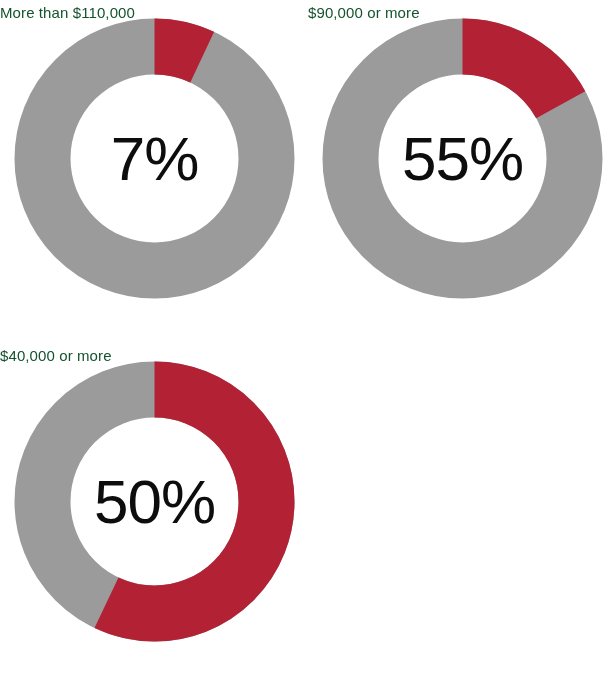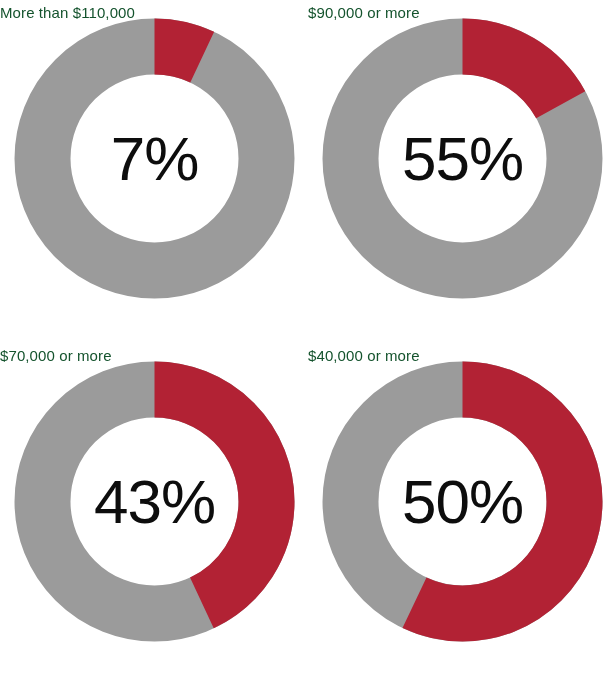--- a/index.html
+++ b/index.html
@@ -87,30 +87,20 @@
     <div class="panel-title">$90,000 or more</div>
     <div class="donut-wrap">
       <svg class="donut-svg" viewBox="0 0 281 281">
         <circle class="ring-track" cx="140.5" cy="140.5" r="112" fill="none" stroke="#9b9b9b" stroke-width="56"></circle>
         <circle class="ring-value" cx="140.5" cy="140.5" r="112" fill="none" stroke="#b22234" stroke-width="56" transform="rotate(-90 140.5 140.5)" stroke-dasharray="119.63184824869933 584.0849061554143"></circle>
       </svg>
     </div>
     <div class="donut-value">55%</div>
   </div>
 
-  <div class="donut-panel">
-    <div class="panel-title">$70,000 or more</div>
-    <div class="donut-wrap">
-      <svg class="donut-svg" viewBox="0 0 281 281">
-        <circle class="ring-track" cx="140.5" cy="140.5" r="112" fill="none" stroke="#9b9b9b" stroke-width="56"></circle>
-        <circle class="ring-value" cx="140.5" cy="140.5" r="112" fill="none" stroke="#b22234" stroke-width="56" transform="rotate(-90 140.5 140.5)" stroke-dasharray="302.59820439376887 401.11855001034485"></circle>
-      </svg>
-    </div>
-    <div class="donut-value">43%</div>
-  </div>
 
   <div class="donut-panel">
     <div class="panel-title">$40,000 or more</div>
     <div class="donut-wrap">
       <svg class="donut-svg" viewBox="0 0 281 281">
         <circle class="ring-track" cx="140.5" cy="140.5" r="112" fill="none" stroke="#9b9b9b" stroke-width="56"></circle>
         <circle class="ring-value" cx="140.5" cy="140.5" r="112" fill="none" stroke="#b22234" stroke-width="56" transform="rotate(-90 140.5 140.5)" stroke-dasharray="401.11855001034473 302.5982043937689"></circle>
       </svg>
     </div>
     <div class="donut-value">50%</div>

